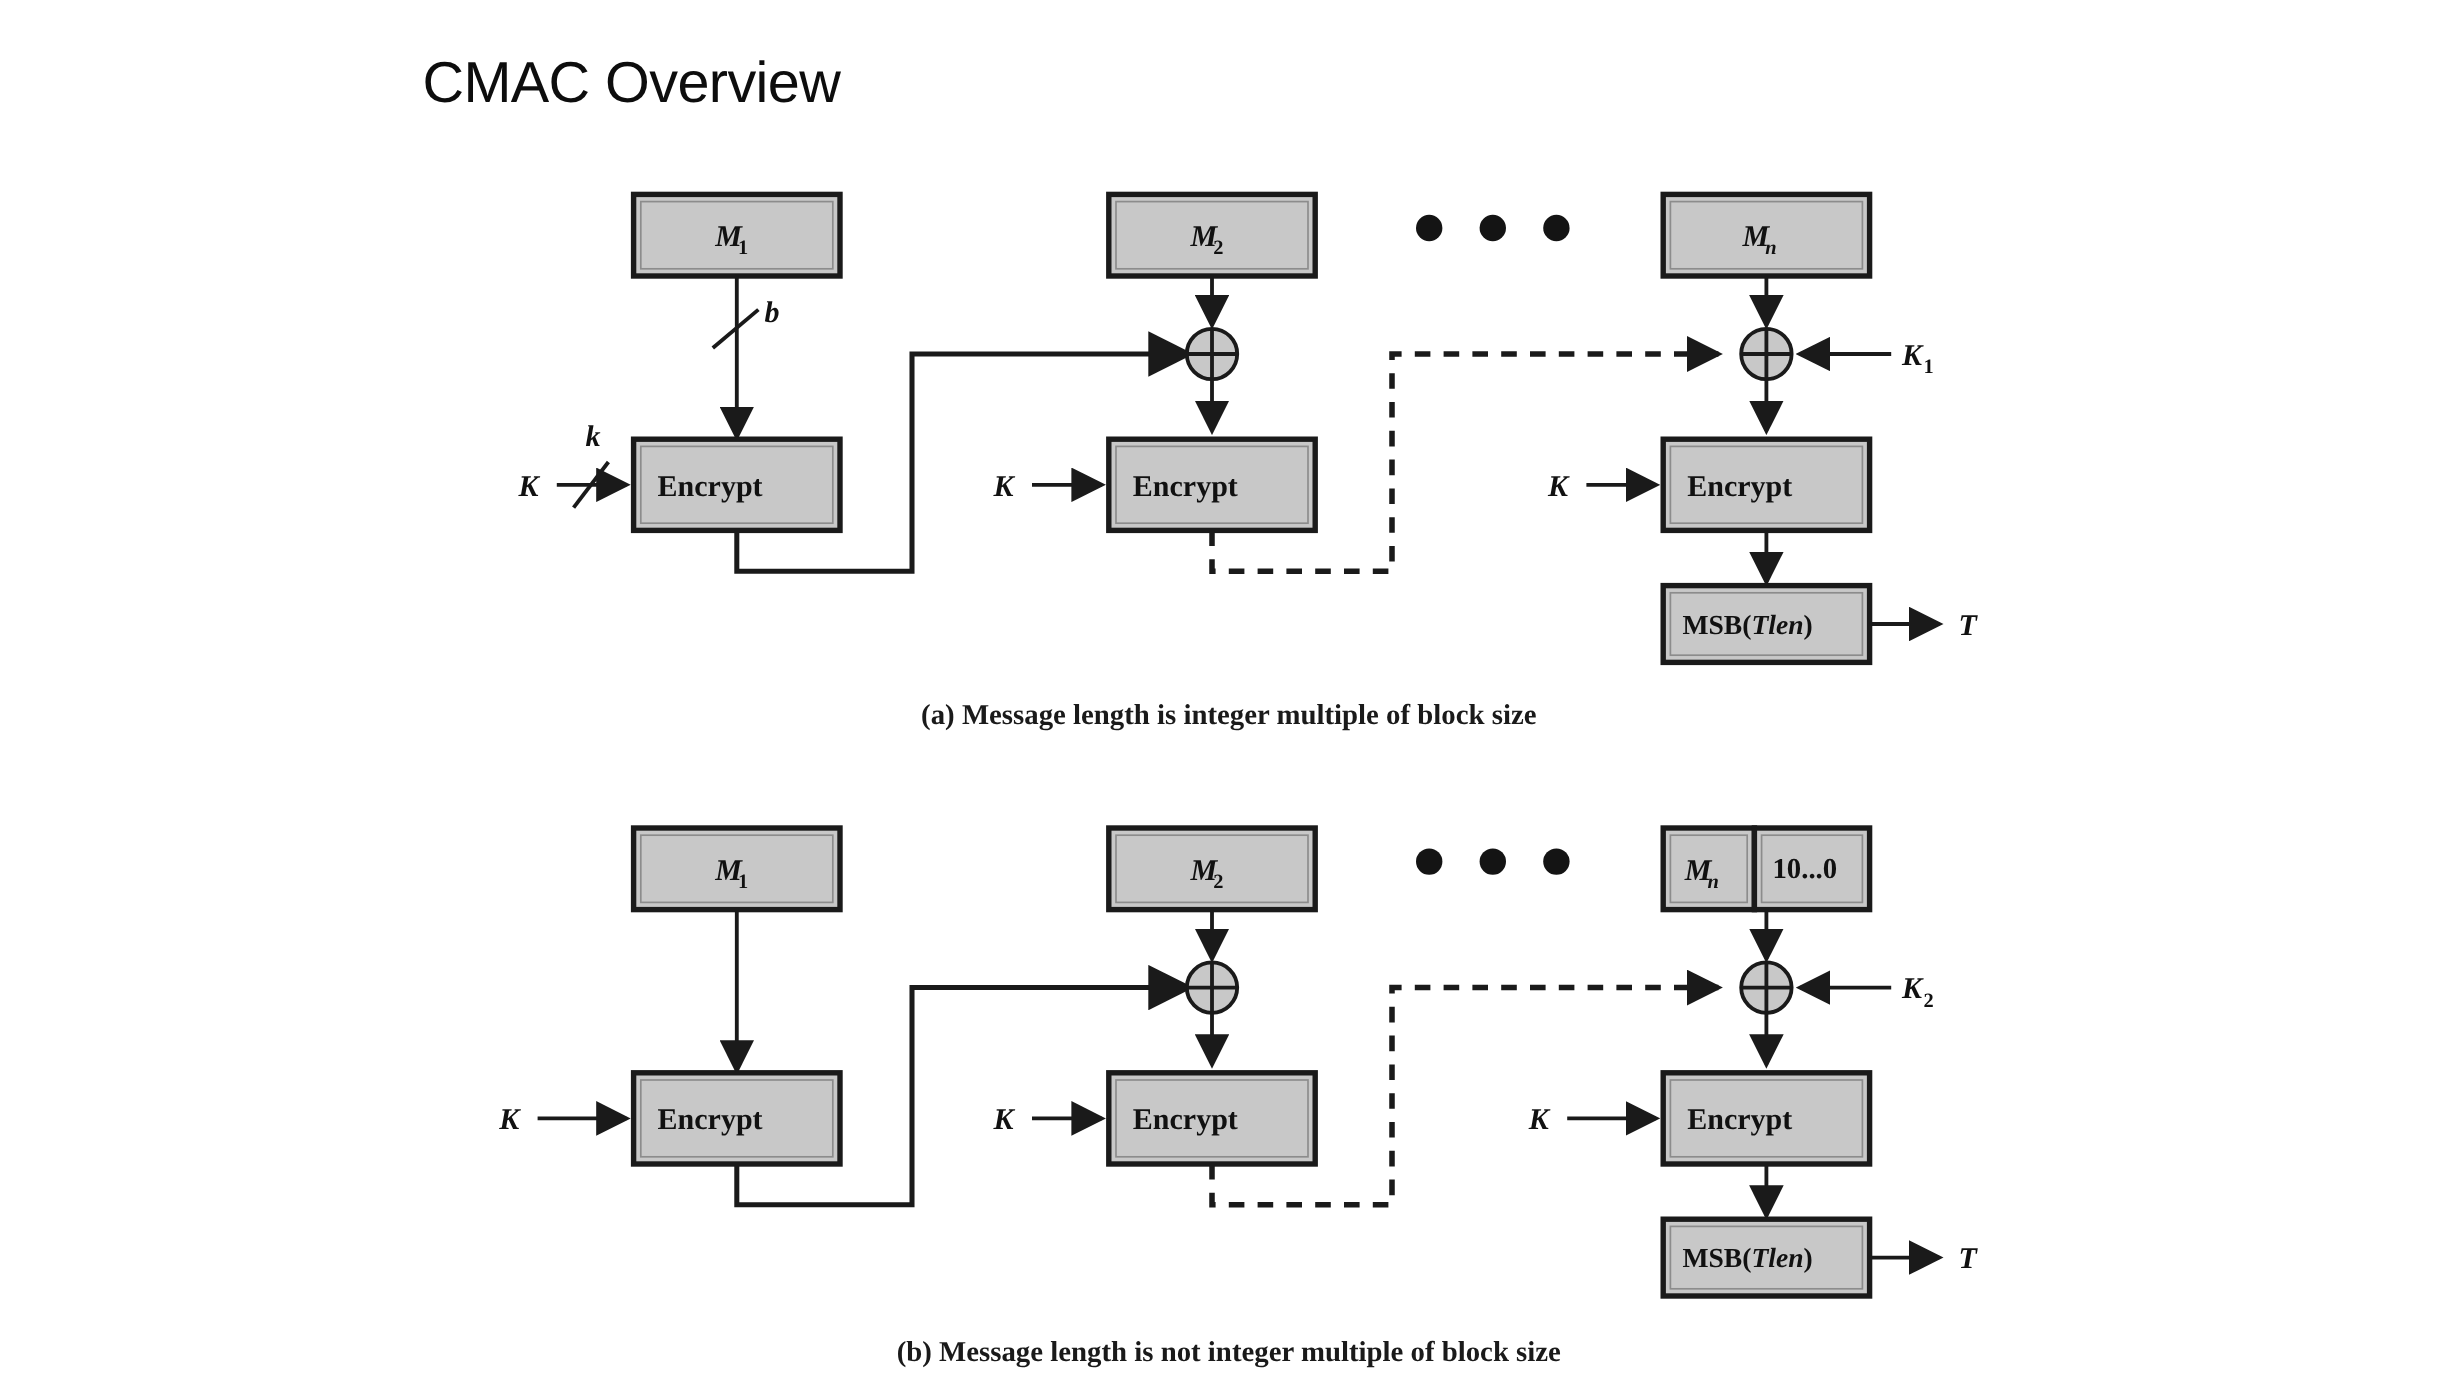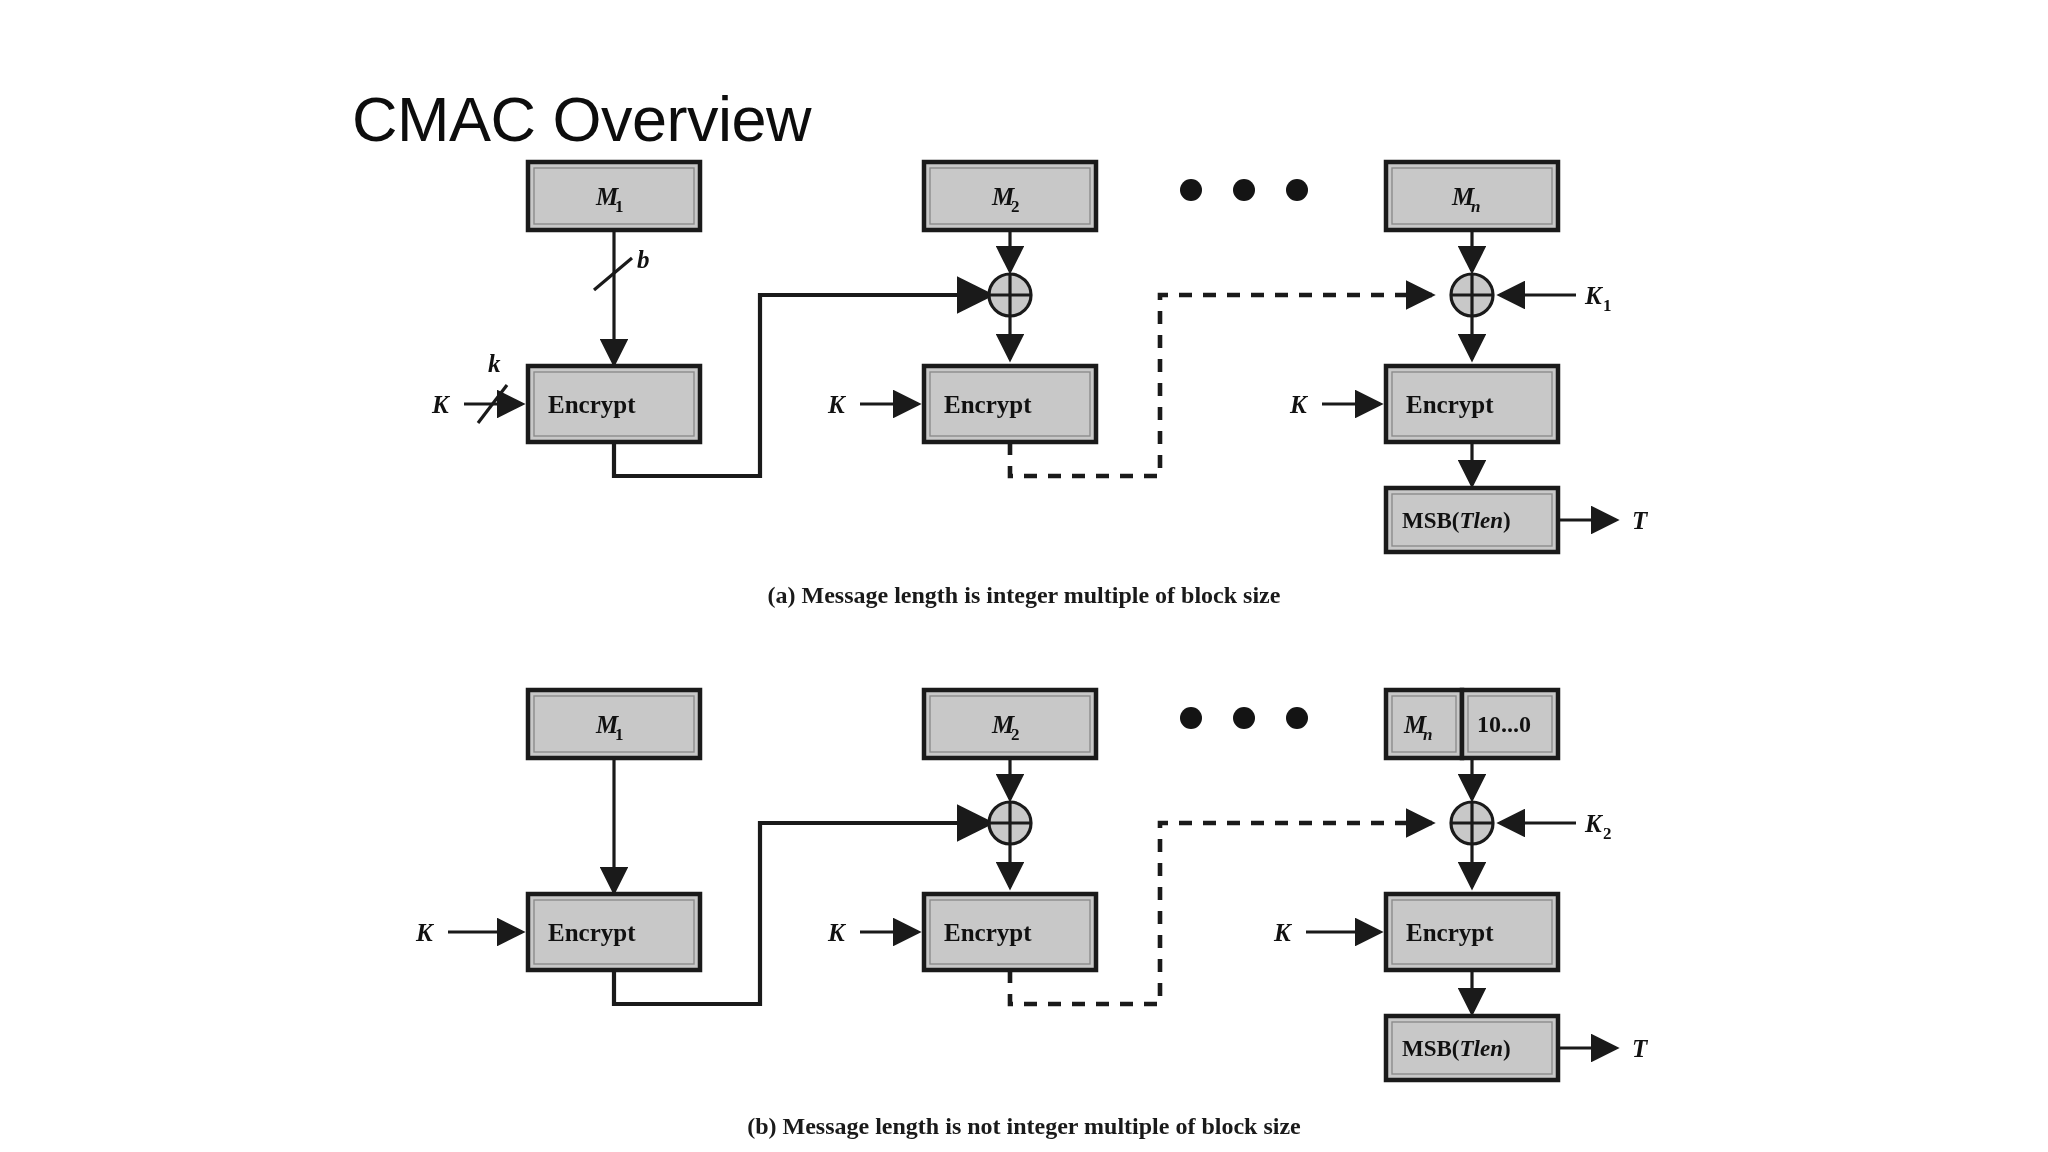--- a/index.html
+++ b/index.html
@@ -17,26 +17,25 @@
   #slide {
     position: absolute;
     inset: 0;
     background: #ffffff;
   }
   .slide-title {
     position: absolute;
     left: 352px;
     top: 42px;
     font-family: "Liberation Sans", sans-serif;
-    font-size: 63px;
+    font-size: 48px;
     font-weight: 400;
     color: #0d0d0d;
     letter-spacing: -0.5px;
     white-space: nowrap;
-    margin-top: 41px;
   }
   .figure-wrap {
     position: absolute;
     left: 0;
     top: 140px;
     width: 2048px;
     height: 1010px;
   }
   svg.fig {
     display: block;

